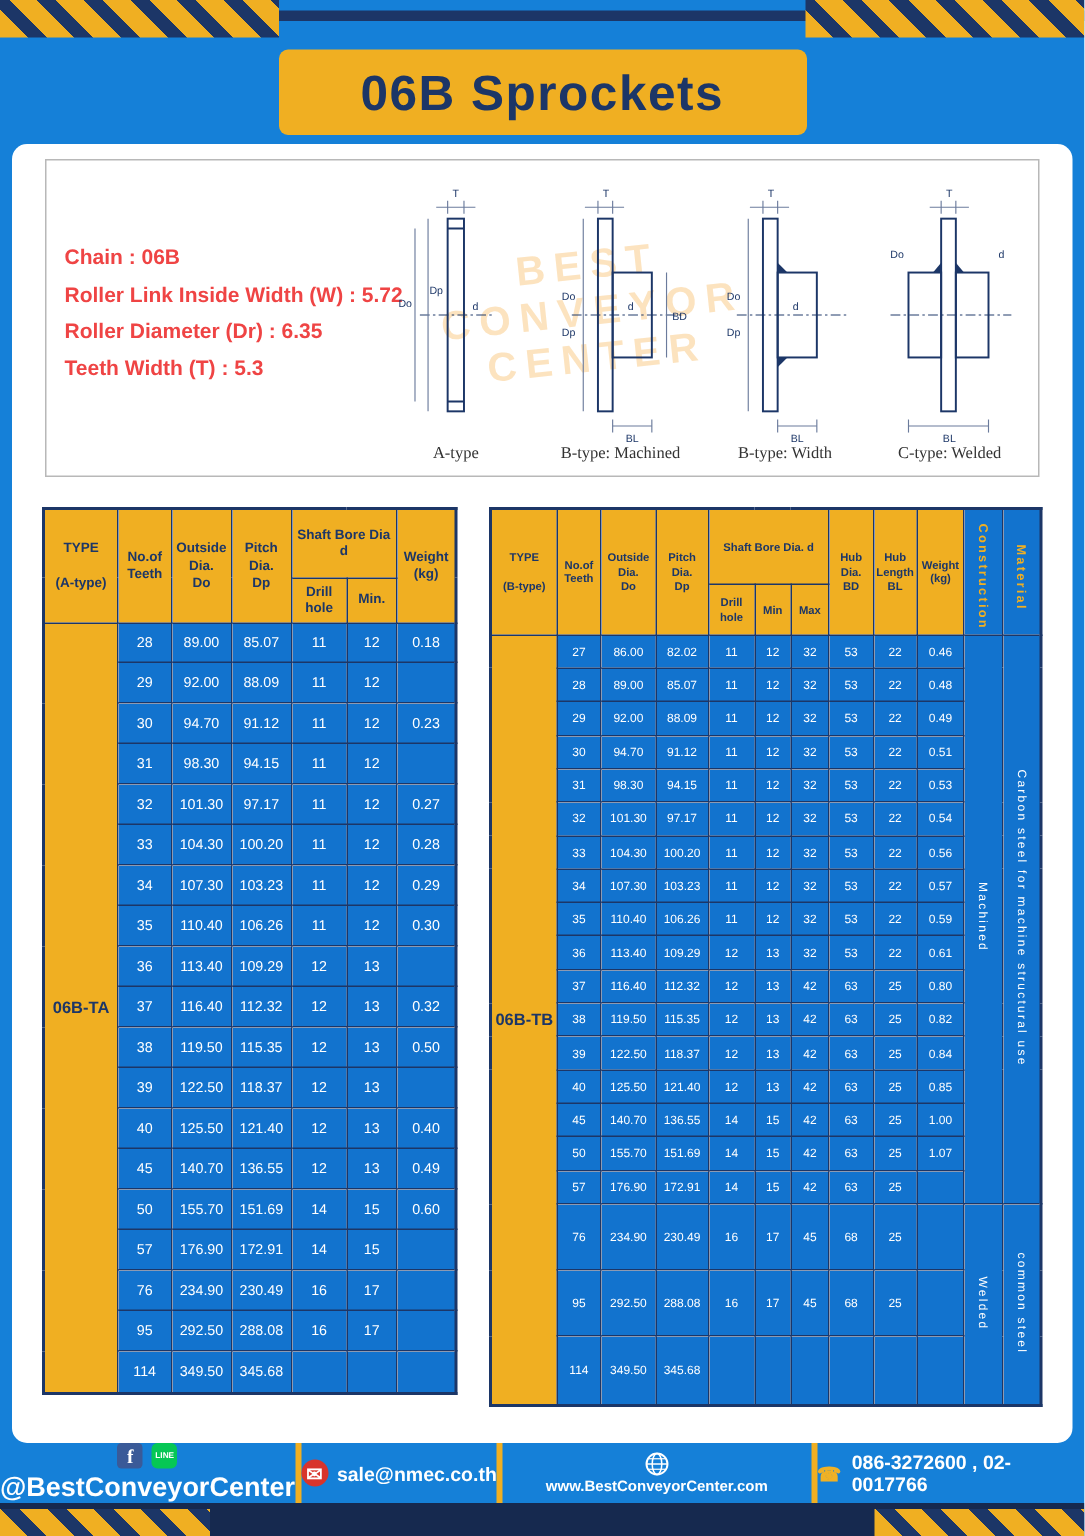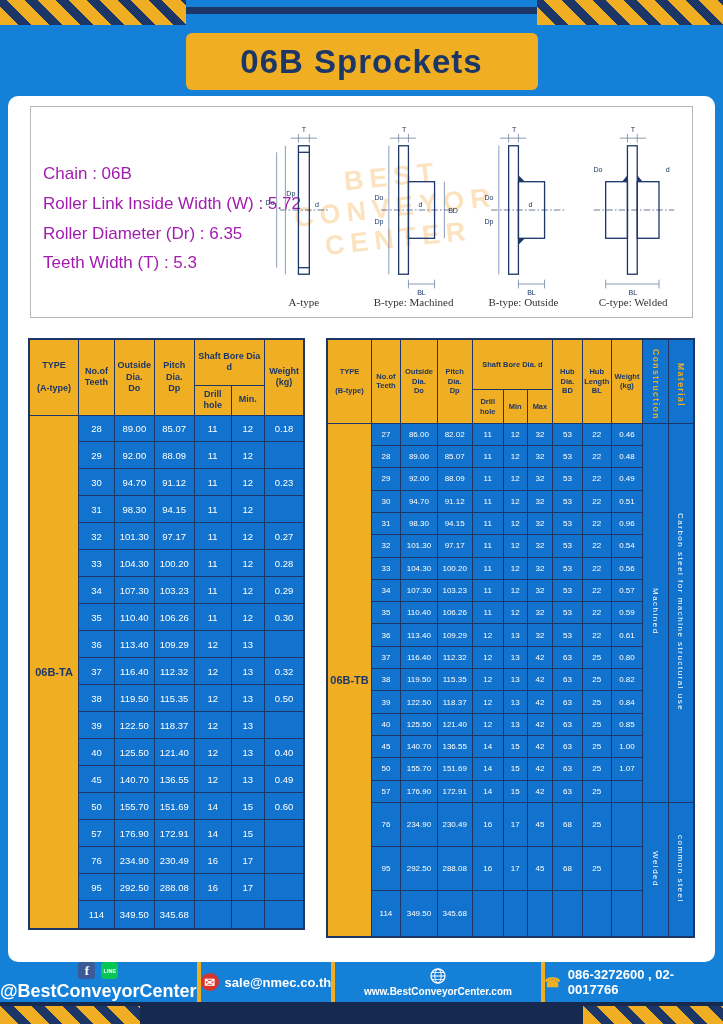--- a/index.html
+++ b/index.html
@@ -25,21 +25,21 @@
   .content-panel { position: absolute; top: 96px; left: 8px; width: 707px; height: 866px;
     background: #ffffff; border-radius: 10px; }
 
   
   .diagram-box { position: absolute; left: 22px; top: 10px; width: 663px; height: 212px;
     border: 1px solid #b8b8b8; background: #fff; overflow: hidden; }
   .watermark { position: absolute; left: 55%; top: 48%; transform: translate(-50%,-50%) rotate(-6deg);
     text-align: center; color: #F6A93B; opacity: 0.32; font-weight: bold;
     font-size: 27px; letter-spacing: 6px; line-height: 1.15; z-index: 0; white-space: nowrap; }
   .specs { position: absolute; left: 12px; top: 52px; z-index: 1; }
-  .spec-line { color: #a21caf; font-weight: normal; font-size: 17px; line-height: 1.75; white-space: pre-line; }
+  .spec-line { color: #ef4444; font-weight: bold; font-size: 14px; line-height: 1.75; white-space: pre-line; }
   .diagrams { position: absolute; left: 218px; top: 6px; right: 4px; bottom: 4px;
     display: flex; z-index: 1; }
   .diagram { flex: 1; display: flex; flex-direction: column; align-items: center; justify-content: flex-end; }
   .diagram svg { width: 100%; height: 172px; }
   .diagram-label { font-size: 11px; color: #333; padding-bottom: 5px; font-family: Liberation Serif, serif; }
   .part { fill: none; stroke: #1C3667; stroke-width: 1.2; }
   .weld { fill: #1C3667; stroke: none; }
   .dim { stroke: #6b7b9c; stroke-width: 0.7; }
   .cline { stroke: #1C3667; stroke-width: 0.6; stroke-dasharray: 6 2 1.5 2; }
   .dlab { font-size: 6.5px; fill: #1C3667; text-anchor: middle; font-family: "Liberation Sans", sans-serif; }
@@ -174,21 +174,21 @@
             <line class="cline" x1="20" y1="79" x2="88" y2="79"></line>
             <line class="dim" x1="27" y1="20" x2="27" y2="138"></line>
             <text class="dlab" x="18" y="70" data-bind="diagrams.dims.do">Do</text>
             <text class="dlab" x="18" y="92" data-bind="diagrams.dims.dp">Dp</text>
             <text class="dlab" x="56" y="76" data-bind="diagrams.dims.d">d</text>
             <line class="dim" x1="45" y1="147" x2="69" y2="147"></line>
             <line class="dim" x1="45" y1="143" x2="45" y2="151"></line>
             <line class="dim" x1="69" y1="143" x2="69" y2="151"></line>
             <text class="dlab" x="57" y="157" data-bind="diagrams.dims.bl">BL</text>
           </svg>
-          <div class="diagram-label" data-bind="diagrams.labels.2">B-type: Outside</div>
+          <div class="diagram-label" data-bind="diagrams.labels.2">B-type: Width</div>
         </div>
 
         <div class="diagram">
           <svg viewBox="0 0 100 158">
             <line class="dim" x1="38" y1="13" x2="62" y2="13"></line>
             <line class="dim" x1="45" y1="9" x2="45" y2="17"></line>
             <line class="dim" x1="54" y1="9" x2="54" y2="17"></line>
             <text class="dlab" x="50" y="7" data-bind="diagrams.dims.t">T</text>
             <rect class="part" x="45" y="20" width="9" height="118"></rect>
             <rect class="part" x="25" y="53" width="20" height="52"></rect>
@@ -502,21 +502,21 @@
               </tr>
               <tr>
                 <td>31</td>
                 <td>98.30</td>
                 <td>94.15</td>
                 <td>11</td>
                 <td>12</td>
                 <td>32</td>
                 <td>53</td>
                 <td>22</td>
-                <td>0.96</td>
+                <td>0.53</td>
               </tr>
               <tr>
                 <td>32</td>
                 <td>101.30</td>
                 <td>97.17</td>
                 <td>11</td>
                 <td>12</td>
                 <td>32</td>
                 <td>53</td>
                 <td>22</td>

